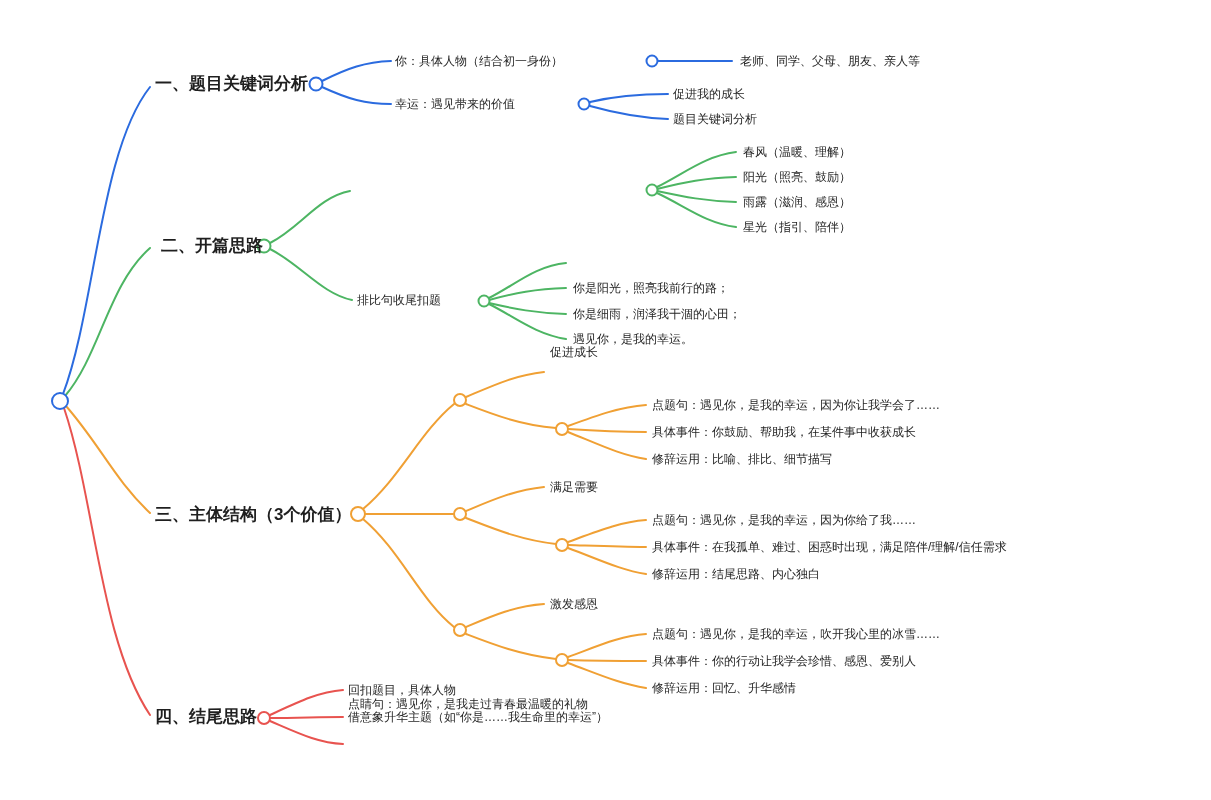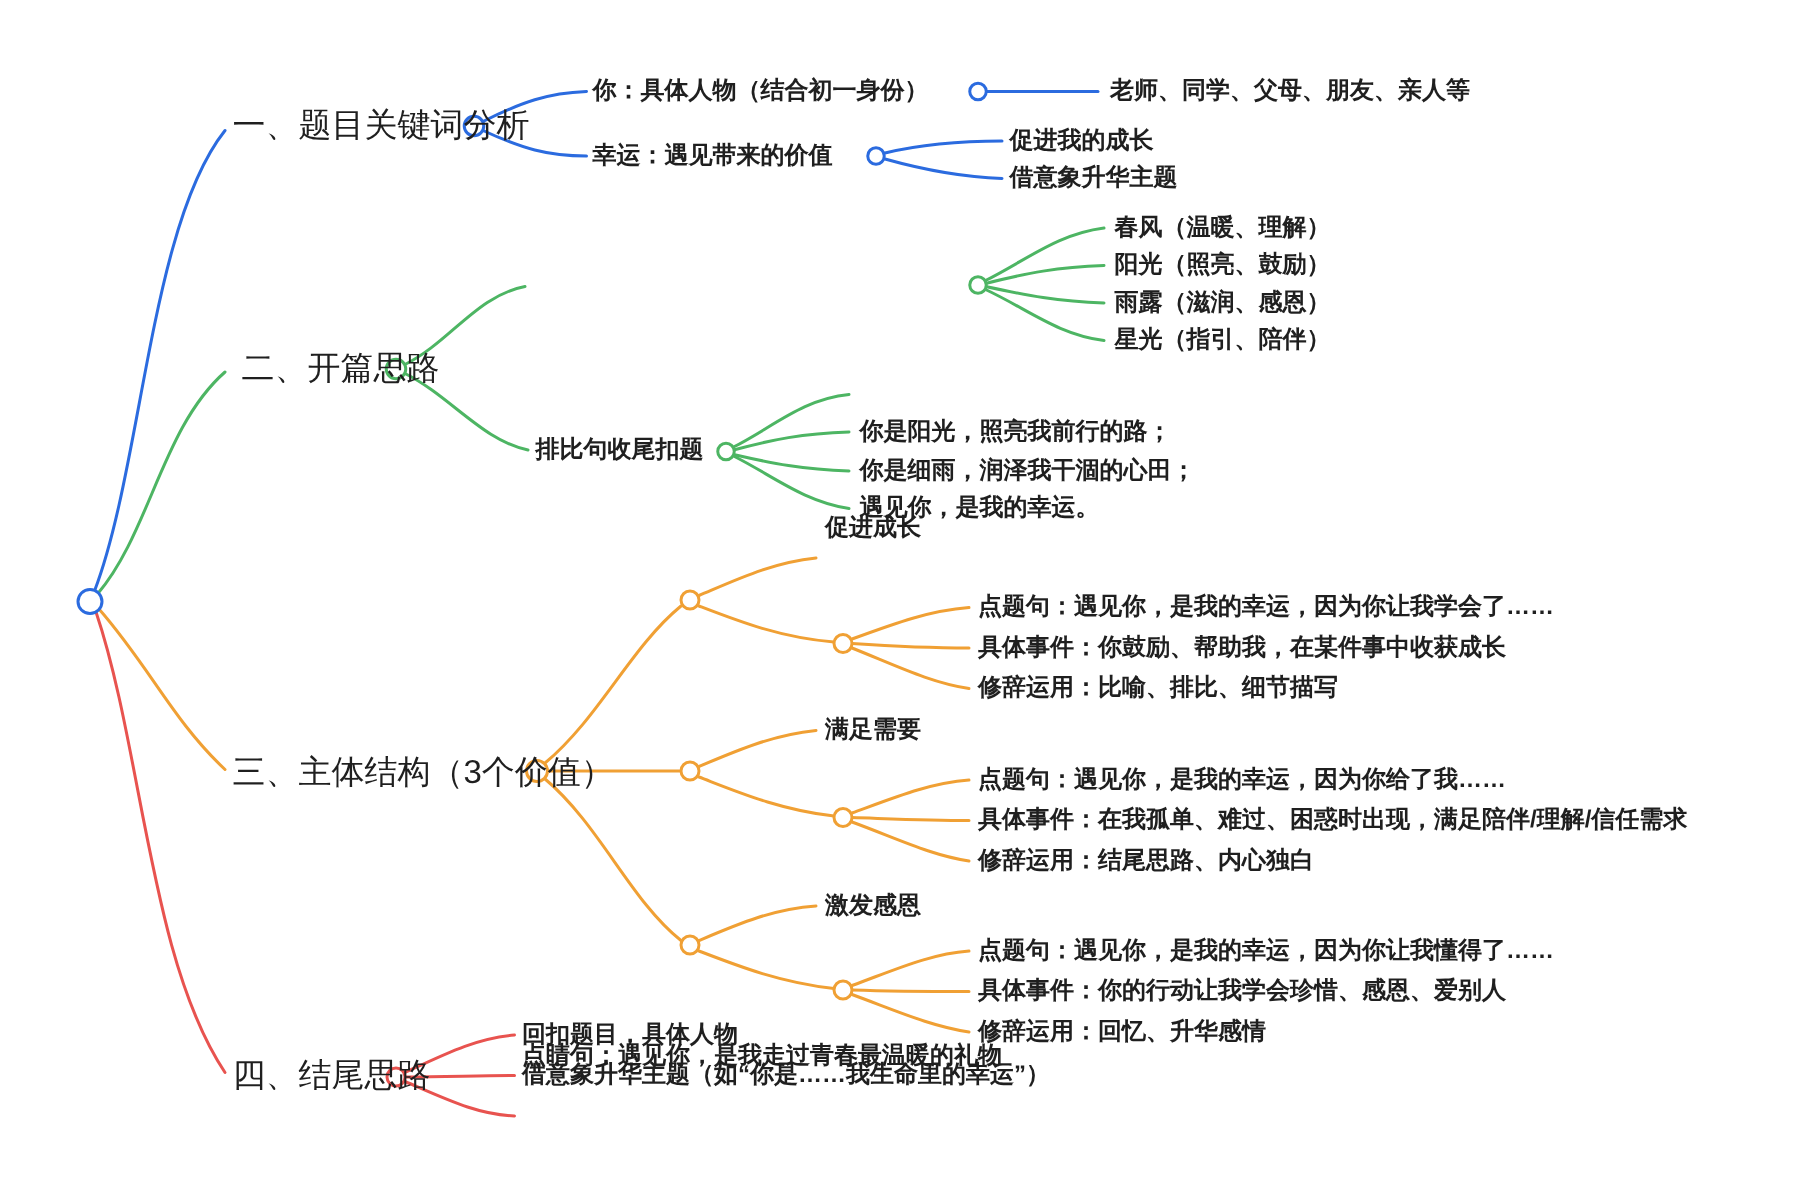--- a/index.html
+++ b/index.html
@@ -15,23 +15,23 @@
   }
   svg.connectors{position:absolute;left:0;top:0;}
   path.link{fill:none;stroke-width:2;stroke-linecap:round;}
   .lk-blue{stroke:var(--c-blue);} .lk-green{stroke:var(--c-green);}
   .lk-orange{stroke:var(--c-orange);} .lk-red{stroke:var(--c-red);}
   circle.handle{fill:var(--c-node_fill);stroke-width:2;}
   .hd-blue{stroke:var(--c-blue);} .hd-green{stroke:var(--c-green);}
   .hd-orange{stroke:var(--c-orange);} .hd-red{stroke:var(--c-red);}
   .lbl{
     position:absolute; white-space:nowrap; transform:translateY(-50%);
-    font-size:16px; line-height:1.2; color:var(--c-text); cursor:default;font-weight:bold;
+    font-size:12px; line-height:1.2; color:var(--c-text); cursor:default;
   }
-  .lbl.title{font-size:22px;font-weight:400;text-align:center;}
+  .lbl.title{font-size:17px;font-weight:700;text-align:center;}
 </style>
 </head>
 <body>
 
 <div class="canvas">
 
   <svg class="connectors" width="1211" height="800" viewBox="0 0 1211 800">
 
     <path class="link lk-blue" d="M 63 394 C 95 310 100 150 150 87"></path>
     <path class="link lk-green" d="M 65 396 C 100 355 108 285 150 248"></path>
@@ -96,21 +96,21 @@
     <circle class="handle hd-orange" cx="460" cy="630" r="6"></circle>
     <circle class="handle hd-orange" cx="562" cy="660" r="6"></circle>
     <circle class="handle hd-red" cx="264" cy="718" r="6"></circle>
   </svg>
 
   <div class="lbl title" style="left:155px;top:84px">一、题目关键词分析</div>
   <div class="lbl" style="left:395px;top:61px">你：具体人物（结合初一身份）</div>
   <div class="lbl" style="left:740px;top:61px">老师、同学、父母、朋友、亲人等</div>
   <div class="lbl" style="left:395px;top:104px">幸运：遇见带来的价值</div>
   <div class="lbl" style="left:673px;top:94px">促进我的成长</div>
-  <div class="lbl" style="left:673px;top:119px">借意象升华主题</div>
+  <div class="lbl" style="left:673px;top:119px">题目关键词分析</div>
 
   <div class="lbl title" style="left:161px;top:246px">二、开篇思路</div>
   <div class="lbl" style="left:743px;top:152px">春风（温暖、理解）</div>
   <div class="lbl" style="left:743px;top:177px">阳光（照亮、鼓励）</div>
   <div class="lbl" style="left:743px;top:202px">雨露（滋润、感恩）</div>
   <div class="lbl" style="left:743px;top:227px">星光（指引、陪伴）</div>
   <div class="lbl" style="left:357px;top:300px">排比句收尾扣题</div>
   <div class="lbl" style="left:573px;top:288px">你是阳光，照亮我前行的路；</div>
   <div class="lbl" style="left:573px;top:314px">你是细雨，润泽我干涸的心田；</div>
   <div class="lbl" style="left:573px;top:339px">遇见你，是我的幸运。</div>
@@ -118,21 +118,21 @@
   <div class="lbl title" style="left:155px;top:515px">三、主体结构（3个价值）</div>
   <div class="lbl" style="left:550px;top:352px">促进成长</div>
   <div class="lbl" style="left:652px;top:405px">点题句：遇见你，是我的幸运，因为你让我学会了……</div>
   <div class="lbl" style="left:652px;top:432px">具体事件：你鼓励、帮助我，在某件事中收获成长</div>
   <div class="lbl" style="left:652px;top:459px">修辞运用：比喻、排比、细节描写</div>
   <div class="lbl" style="left:550px;top:487px">满足需要</div>
   <div class="lbl" style="left:652px;top:520px">点题句：遇见你，是我的幸运，因为你给了我……</div>
   <div class="lbl" style="left:652px;top:547px">具体事件：在我孤单、难过、困惑时出现，满足陪伴/理解/信任需求</div>
   <div class="lbl" style="left:652px;top:574px">修辞运用：结尾思路、内心独白</div>
   <div class="lbl" style="left:550px;top:604px">激发感恩</div>
-  <div class="lbl" style="left:652px;top:634px">点题句：遇见你，是我的幸运，因为你让我懂得了……</div>
+  <div class="lbl" style="left:652px;top:634px">点题句：遇见你，是我的幸运，吹开我心里的冰雪……</div>
   <div class="lbl" style="left:652px;top:661px">具体事件：你的行动让我学会珍惜、感恩、爱别人</div>
   <div class="lbl" style="left:652px;top:688px">修辞运用：回忆、升华感情</div>
 
   <div class="lbl title" style="left:155px;top:717px">四、结尾思路</div>
   <div class="lbl" style="left:348px;top:690px">回扣题目，具体人物</div>
   <div class="lbl" style="left:348px;top:717px">借意象升华主题（如“你是……我生命里的幸运”）</div>
   <div class="lbl" style="left:348px;top:704px">点睛句：遇见你，是我走过青春最温暖的礼物</div>
 
 </div>
 

